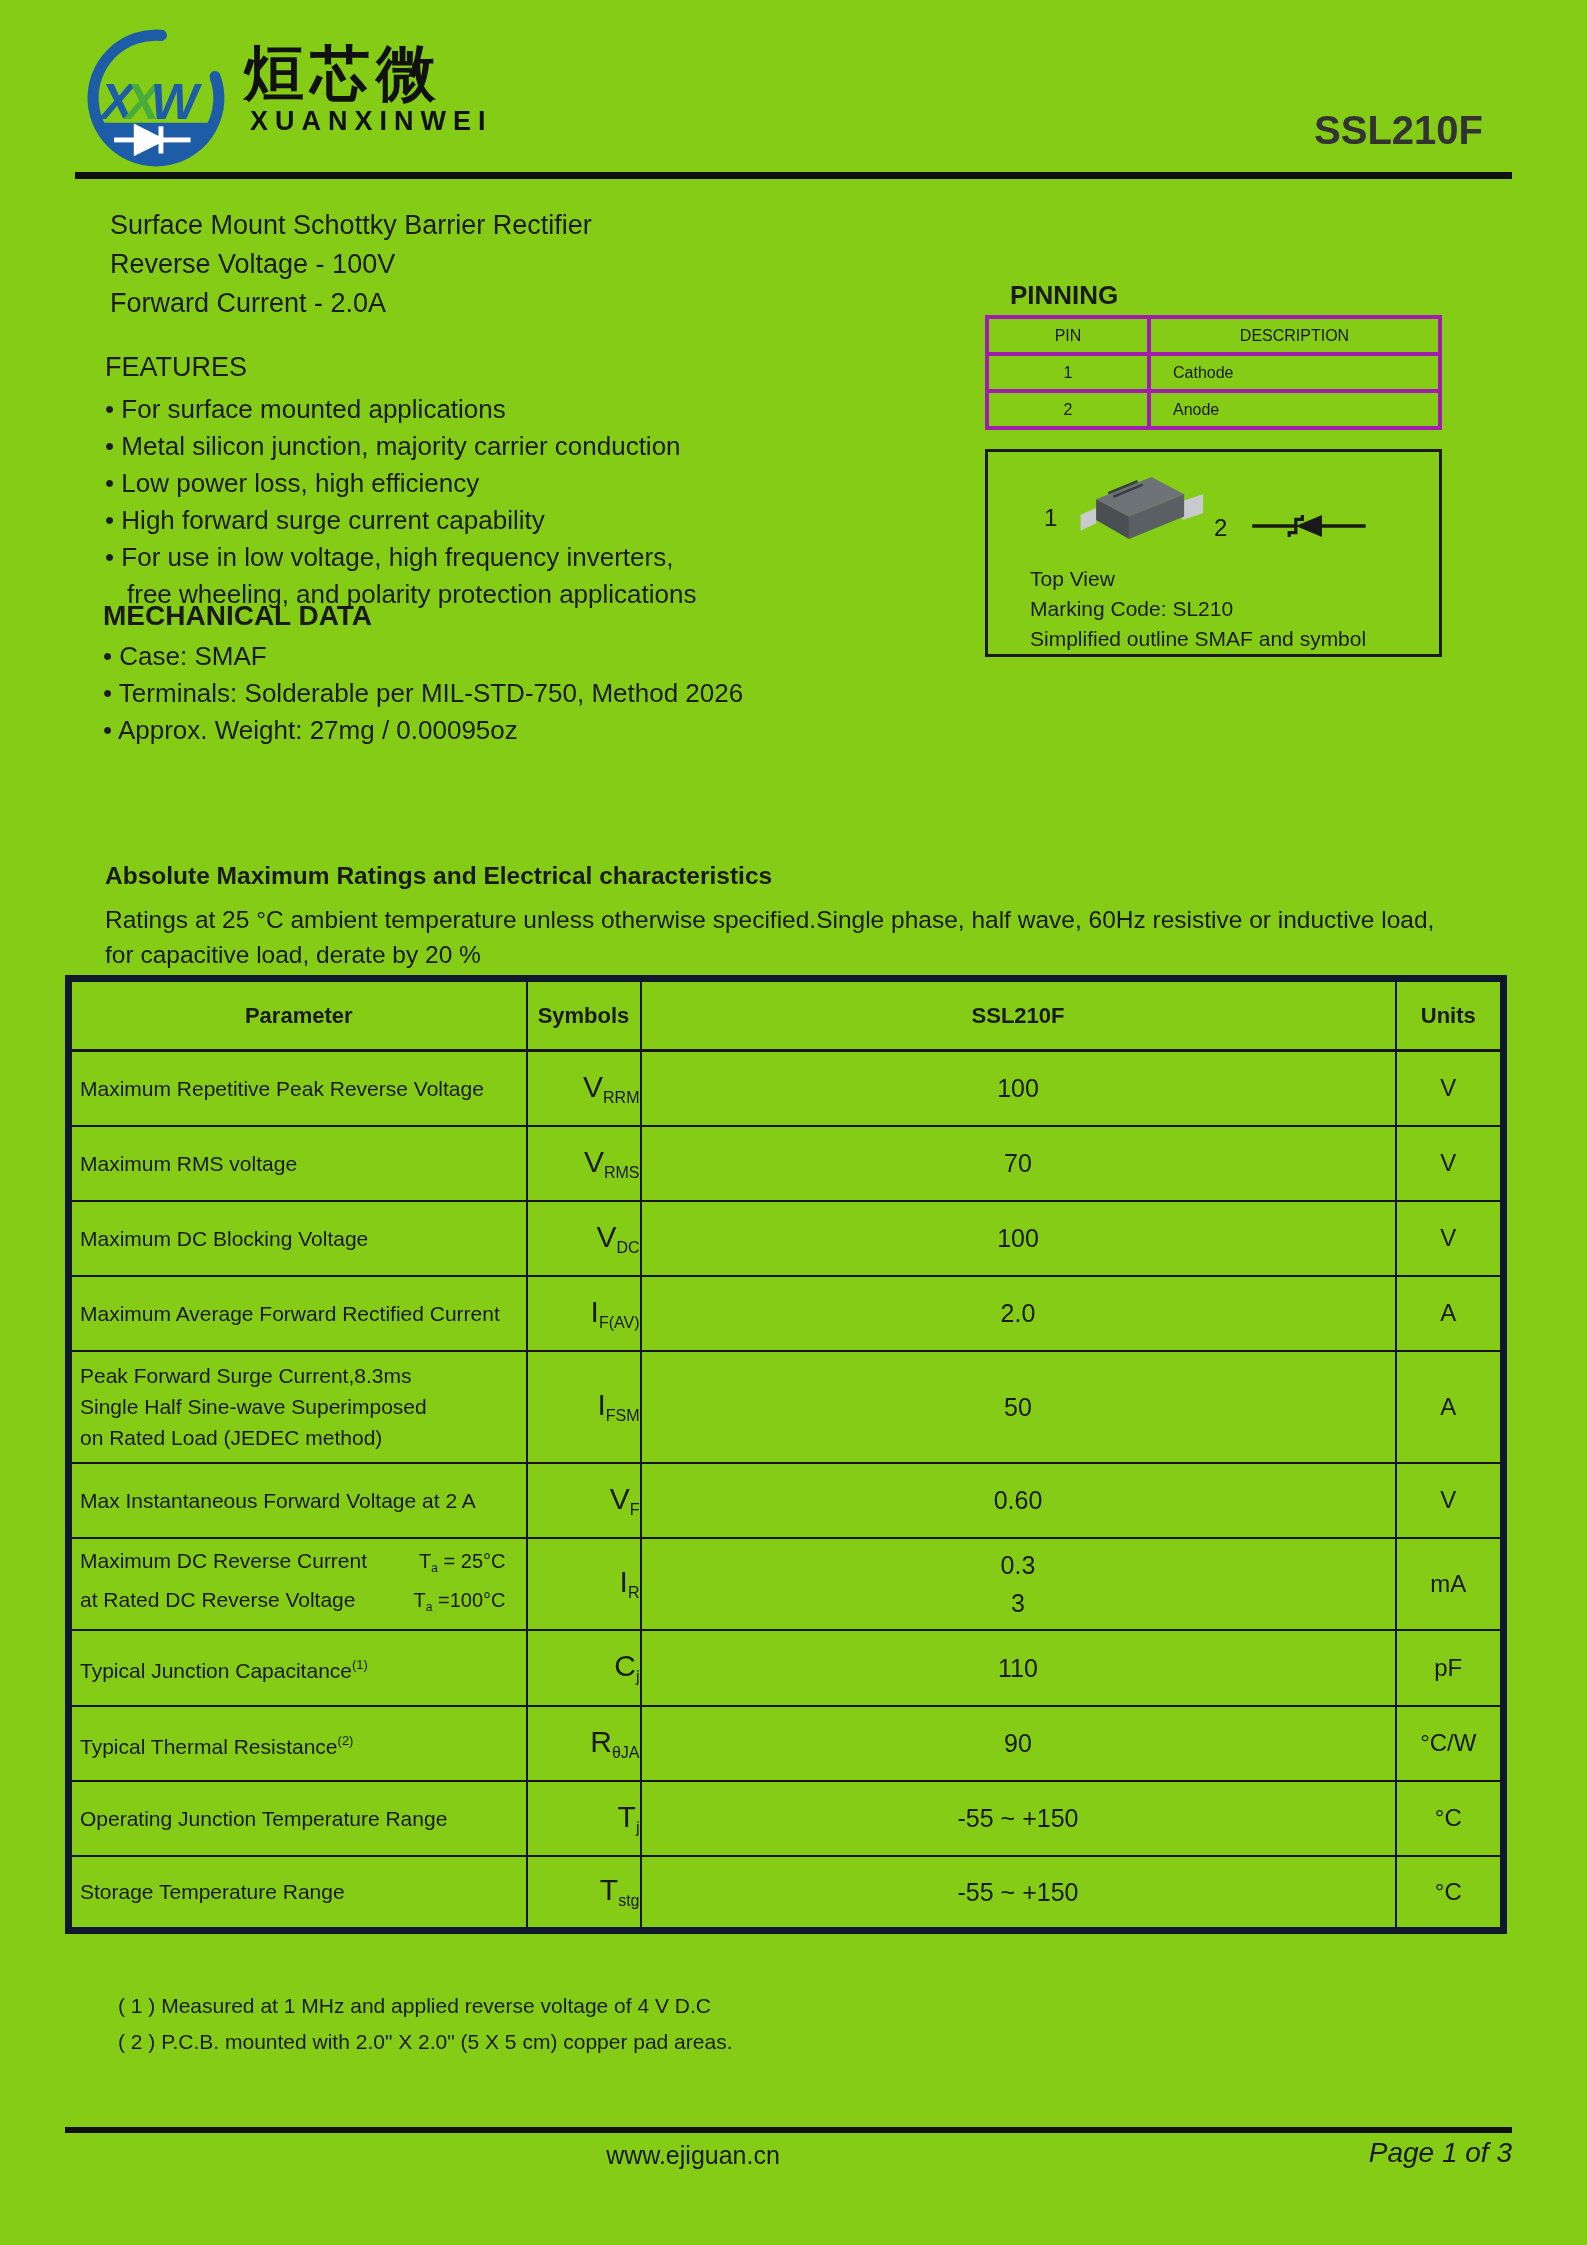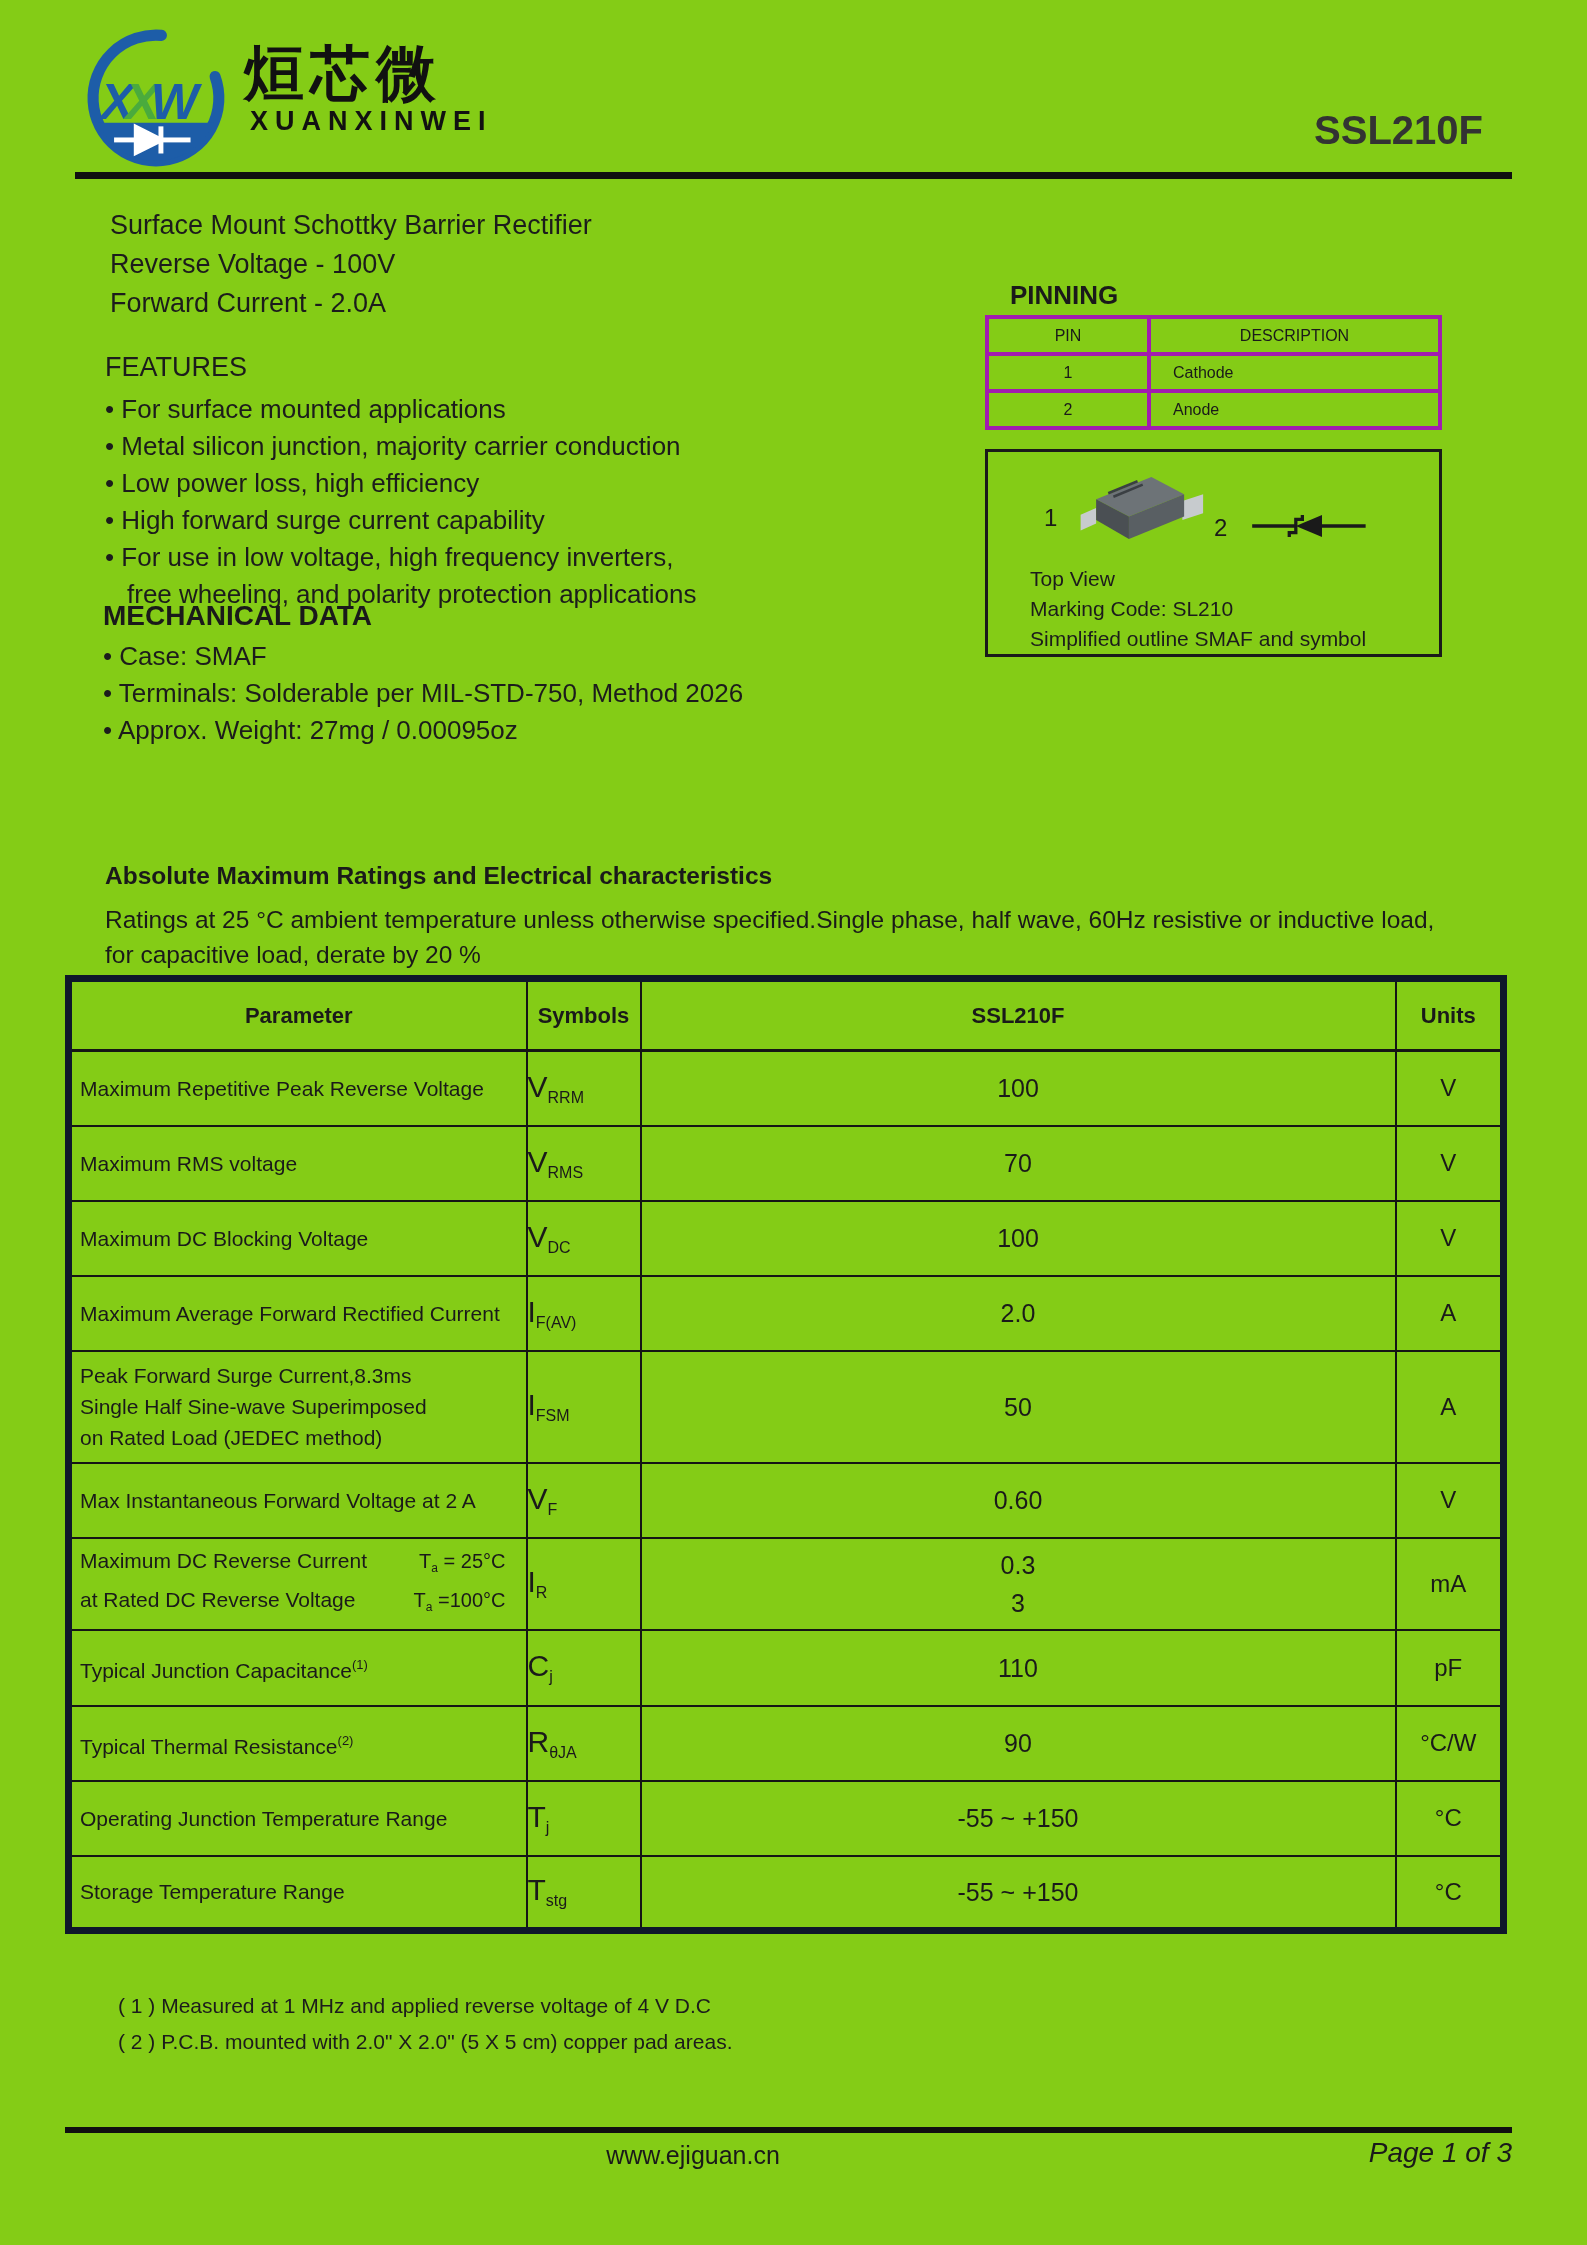--- a/index.html
+++ b/index.html
@@ -53,21 +53,21 @@
   .amr-title { font-size:24.5px; font-weight:bold; margin-bottom:12px; }
   .amr-note { font-size:24.5px; line-height:35px; }
 
   
   .spec { position:absolute; left:65px; top:975px; width:1435px; border-collapse:collapse; table-layout:fixed; }
   .spec th, .spec td { border:2px solid #151515; }
   .spec { border:7px solid #0f172a; }
   .spec thead tr { height:72px; }
   .spec thead th { font-size:22px; font-weight:bold; text-align:center; border-bottom-width:3px; }
   .spec td.param { font-size:21px; padding-left:8px; padding-right:20px; line-height:31px; }
-  .spec td.sym { font-size:30px; text-align:left; }
+  .spec td.sym { font-size:30px; text-align:right; }
   .spec td.sym sub { font-size:16px; vertical-align:-6px; }
   .spec td.val { font-size:25px; text-align:center; line-height:38px; }
   .spec td.unit { font-size:24px; text-align:center; }
   .spec sup.fn { font-size:13px; vertical-align:9px; }
   .h75 { height:75px; } .h78 { height:76px; } .h92 { height:92px; } .h112 { height:112px; }
   .cond-line { display:flex; justify-content:space-between; align-items:baseline; }
   .cond { font-size:20px; white-space:nowrap; }
   .cond sub { font-size:12px; vertical-align:-4px; }
 
   

